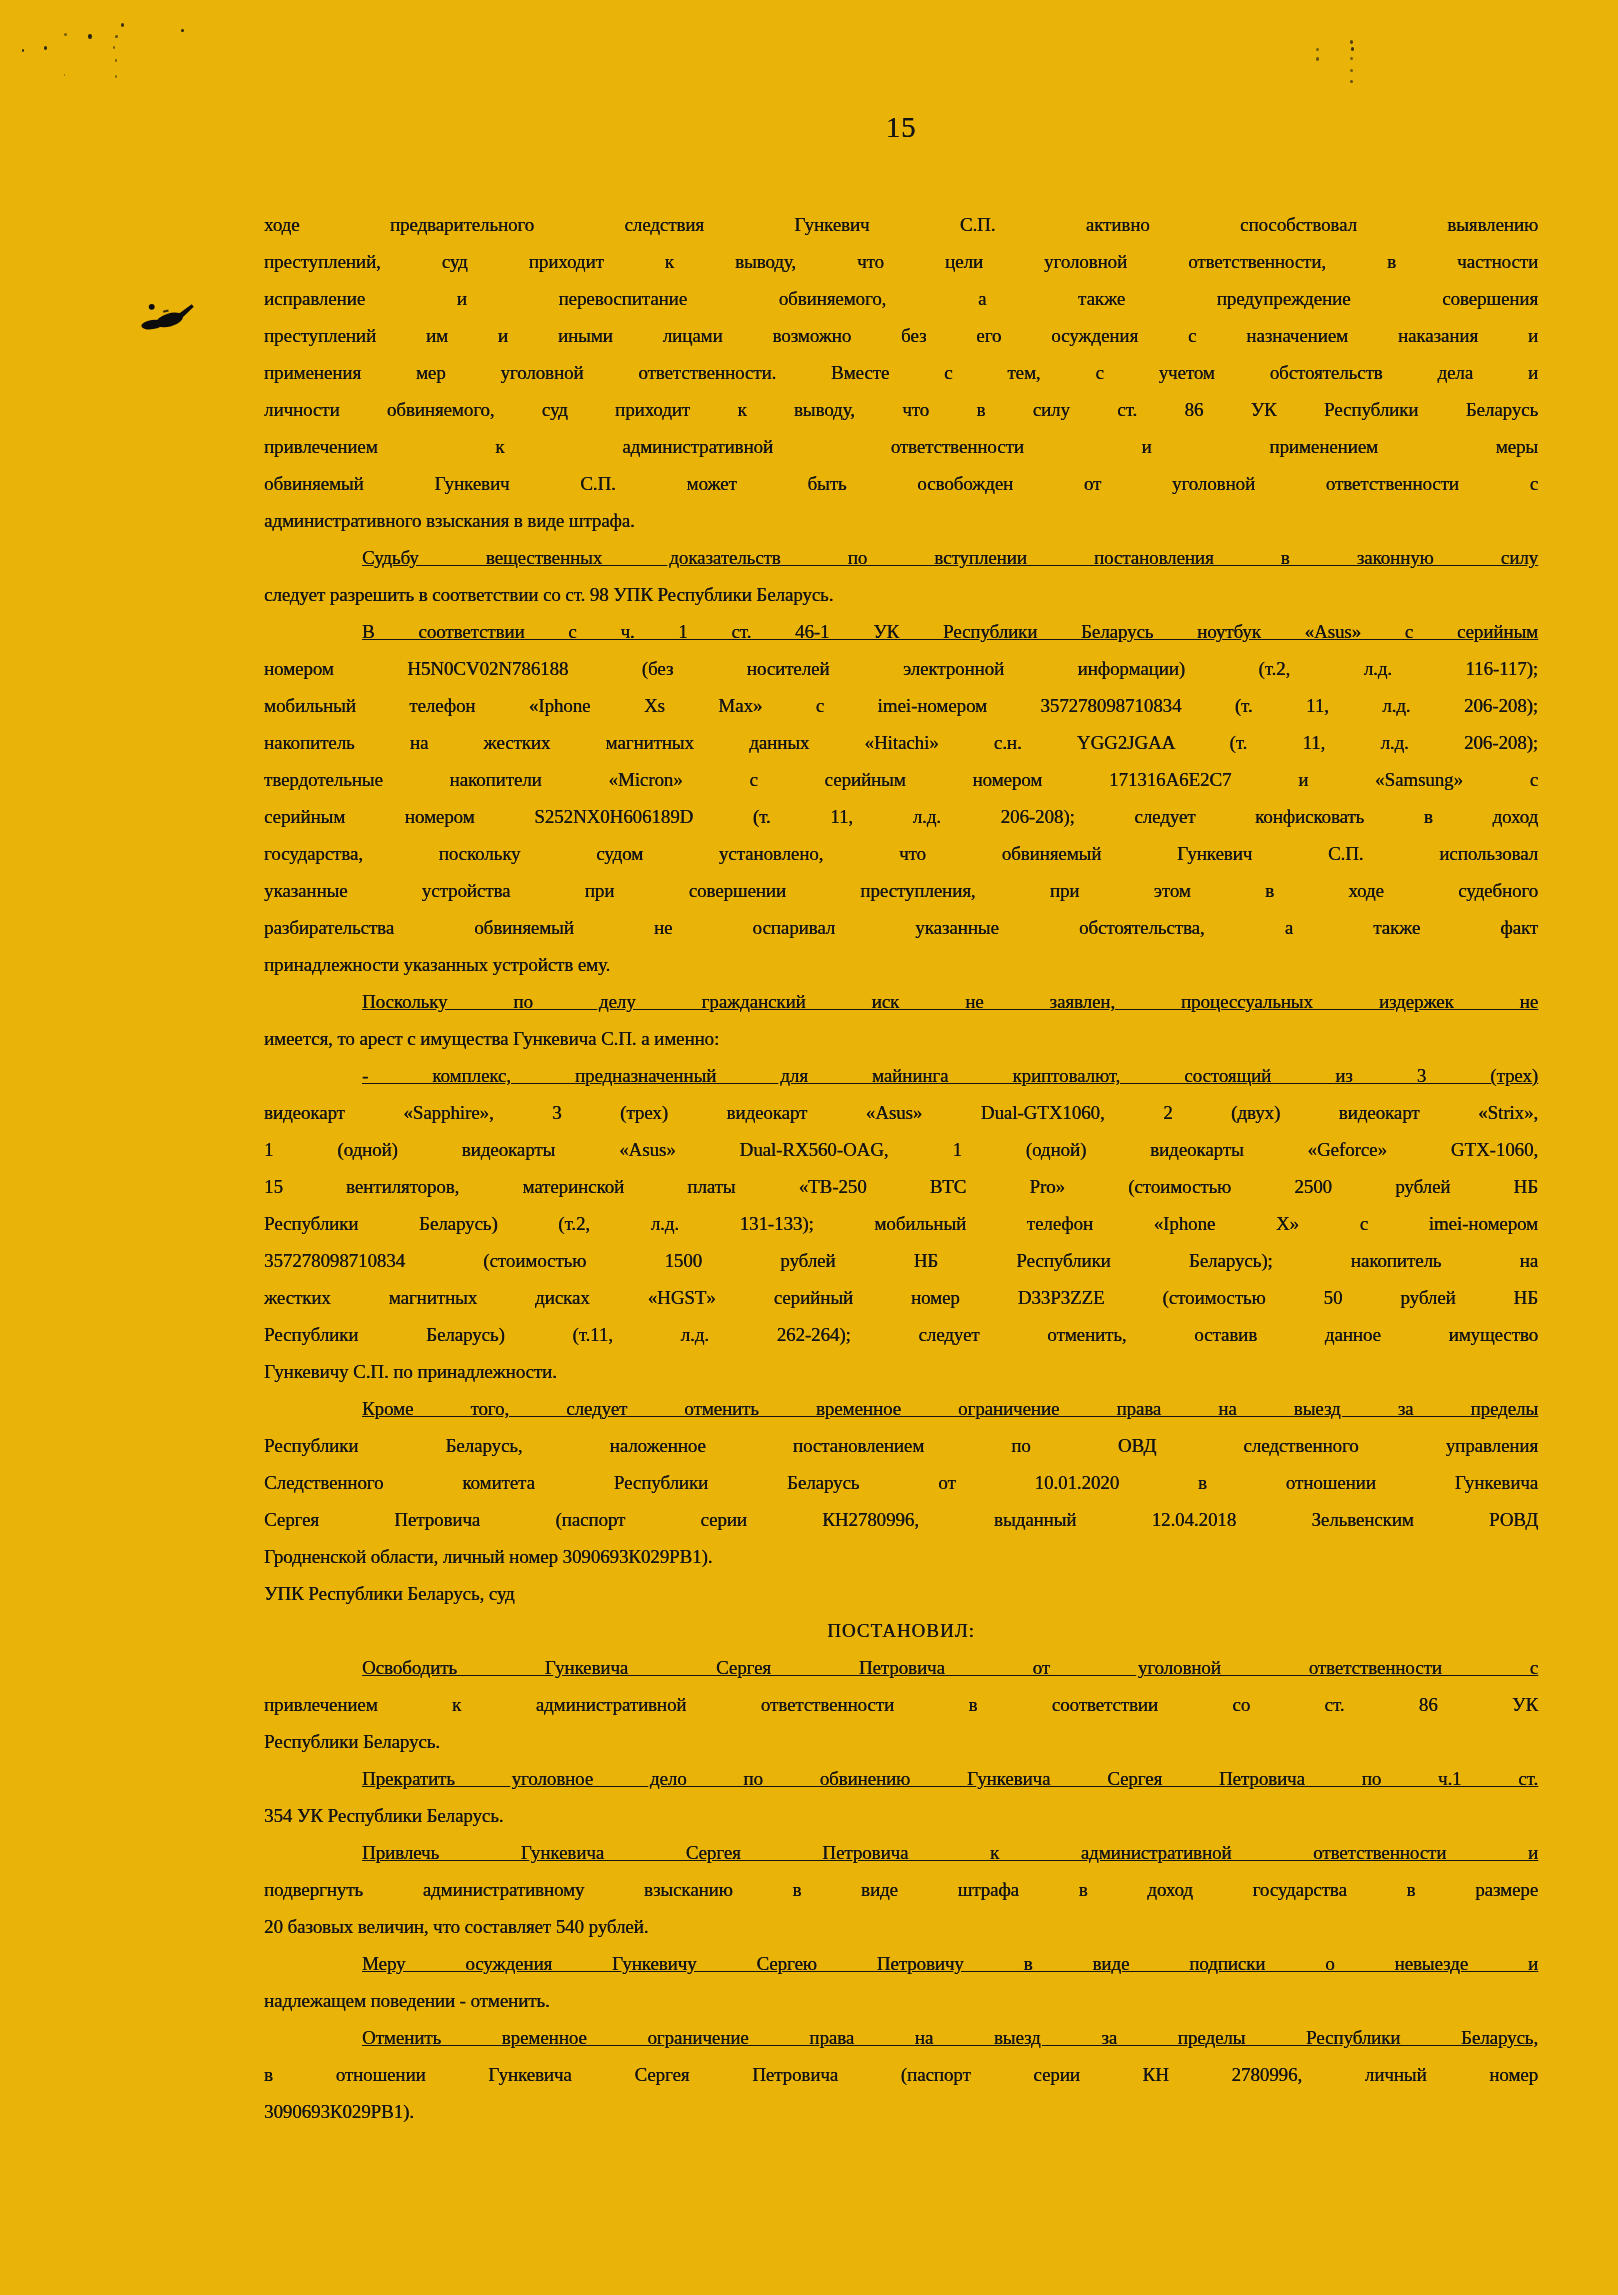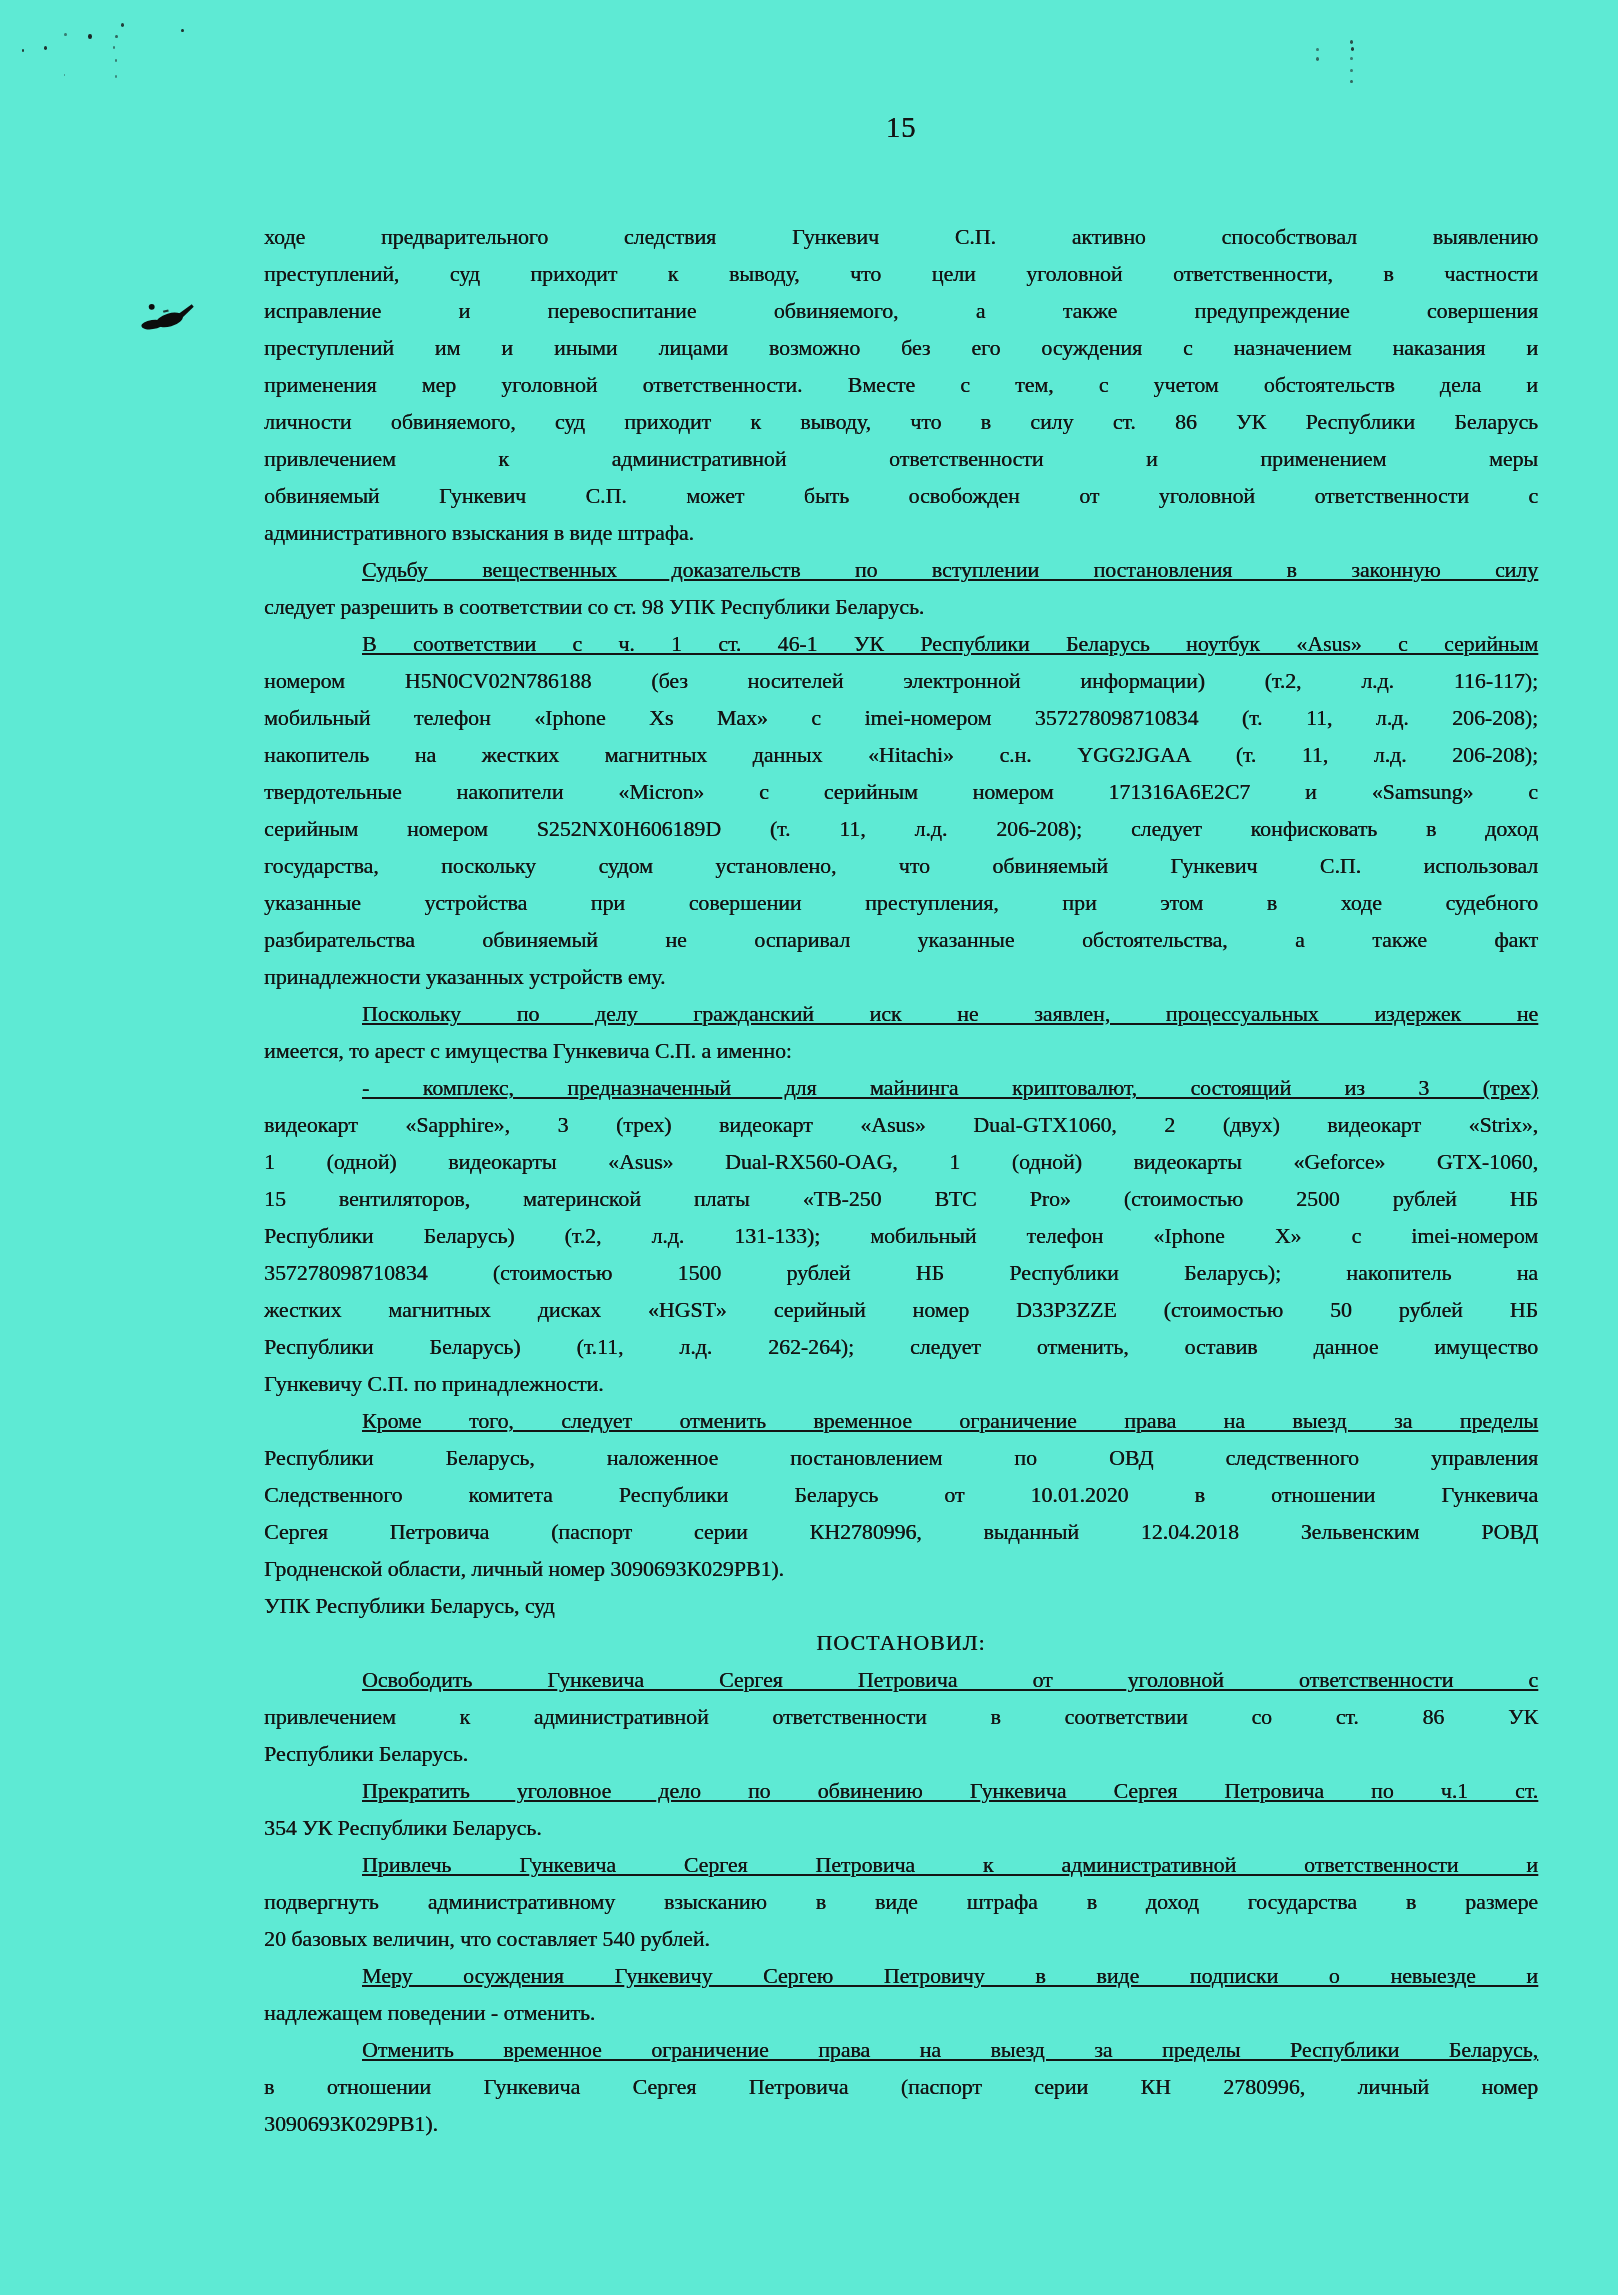--- a/index.html
+++ b/index.html
@@ -5,41 +5,41 @@
 <style>
   html, body {
     margin: 0;
     padding: 0;
     background: #fbfbf9;
   }
   .page {
     position: relative;
     width: 1618px;
     height: 2295px;
-    background: #5eead4;
+    background: #eab308;
     overflow: hidden;
     font-family: "Liberation Serif", "DejaVu Serif", serif;
     color: #141414;
   }
   .page-number {
     position: absolute;
     top: 111px;
     left: 264px;
     width: 1274px;
     text-align: center;
     font-size: 29px;
     letter-spacing: 0.7px;
     text-shadow: 0.3px 0 0 currentColor;
   }
   .text-block {
     position: absolute;
-    top: 218px;
+    top: 206px;
     left: 264px;
     width: 1274px;
-    font-size: 22px;
+    font-size: 19px;
     line-height: 37px;
     letter-spacing: -0.1px;
     text-shadow: 0.3px 0 0 currentColor;
   }
   .line {
     text-align: justify;
     text-align-last: justify;
     white-space: normal;
   }
   .line.end   { text-align-last: left; }

